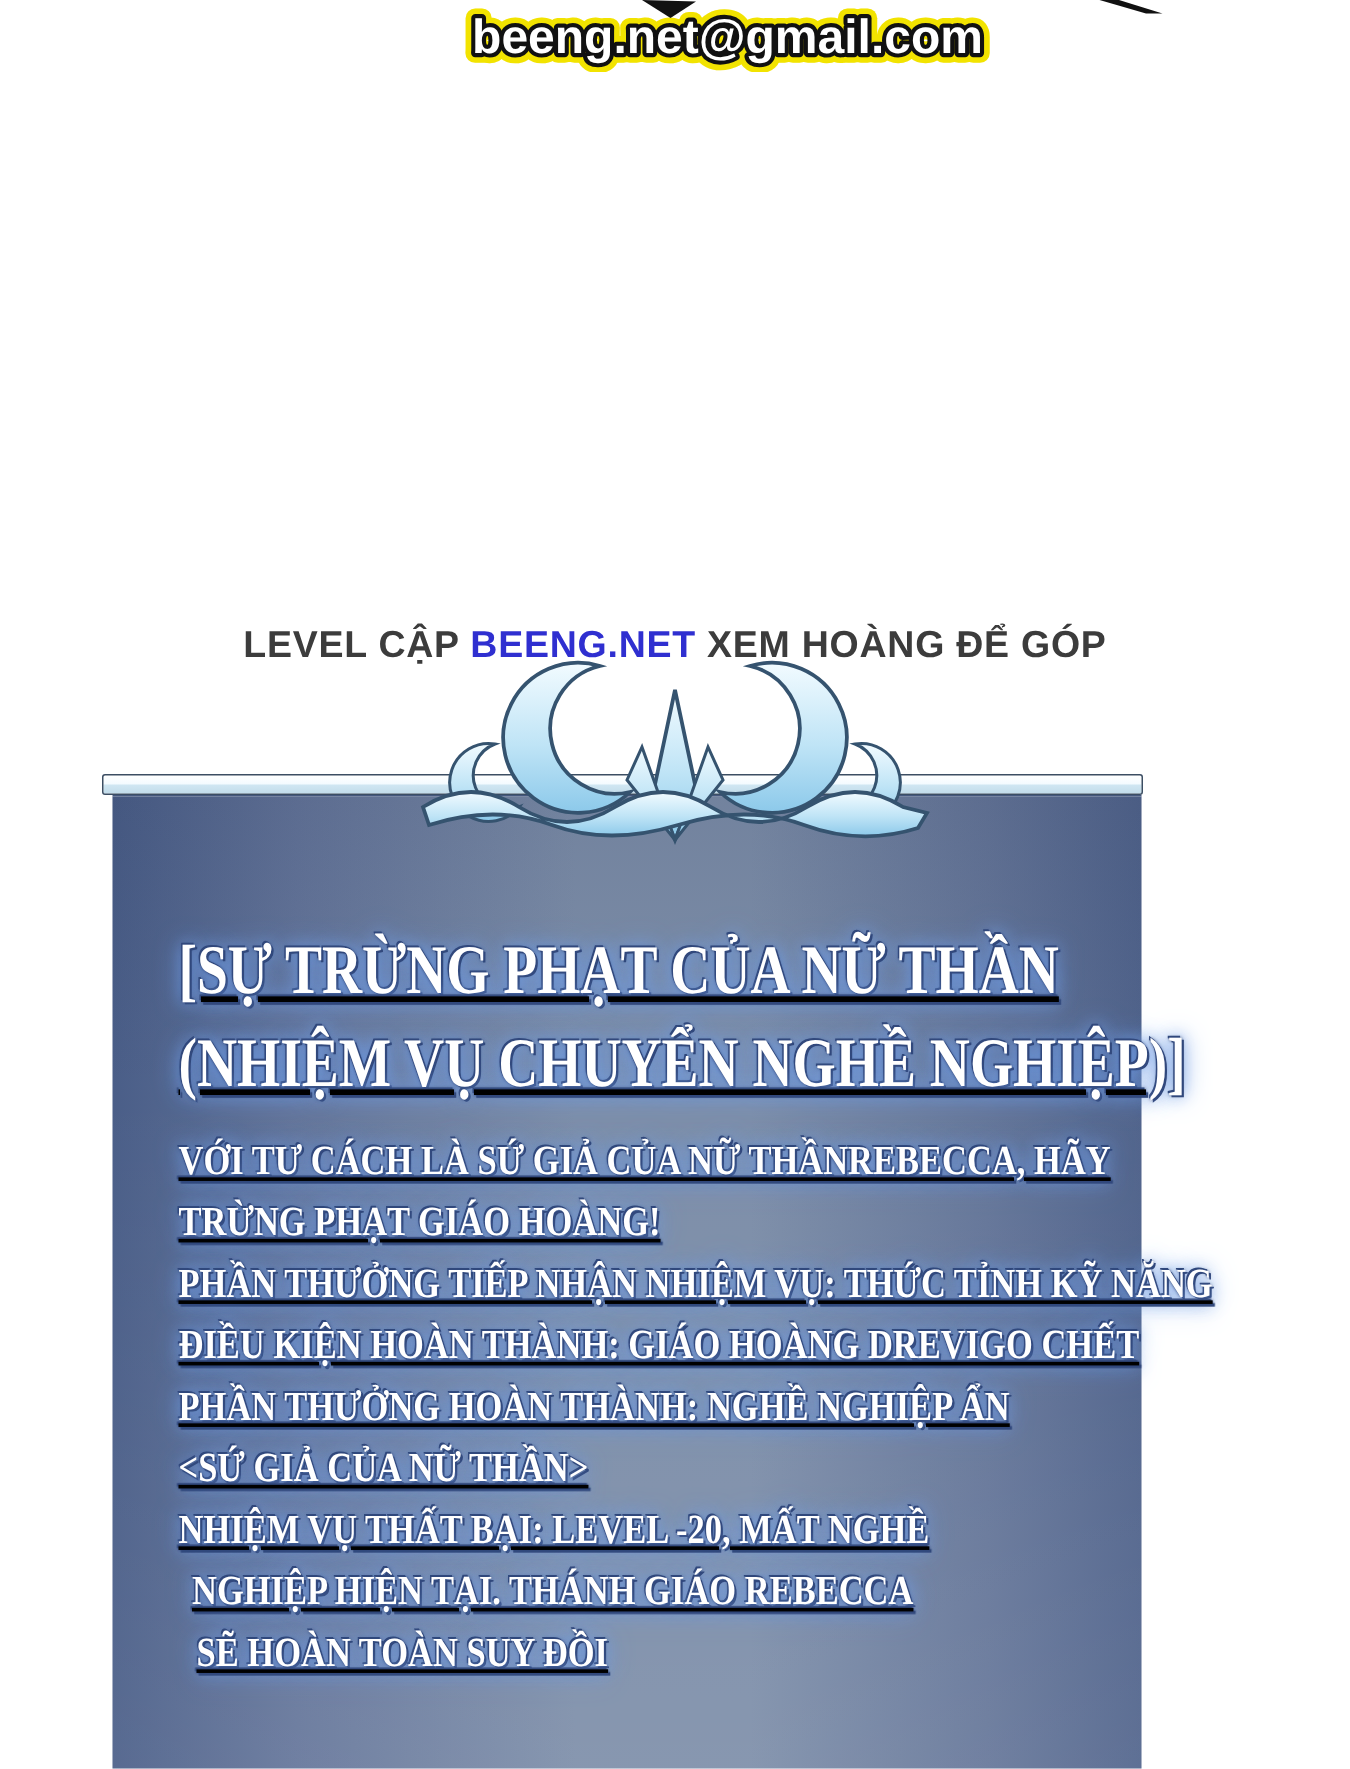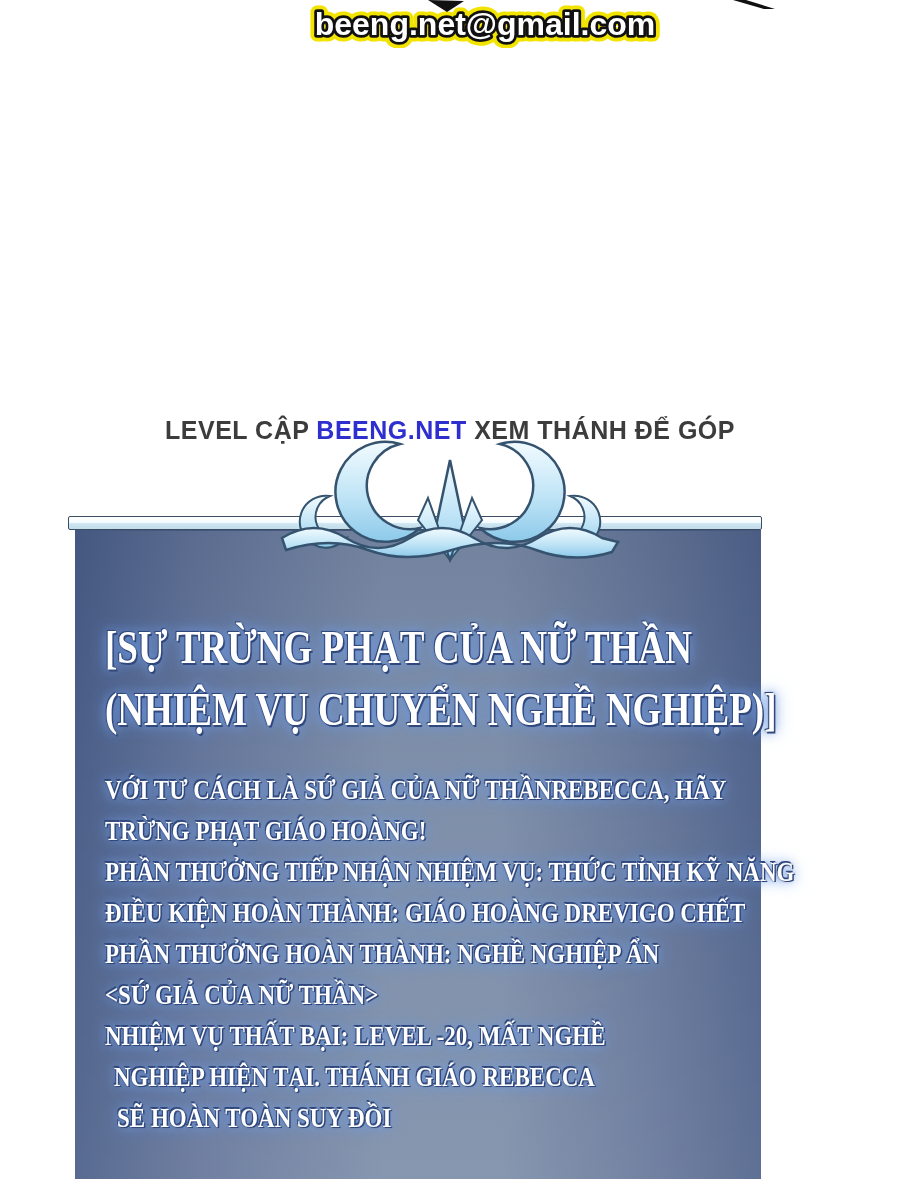--- a/index.html
+++ b/index.html
@@ -38,38 +38,38 @@
     border:1px solid #3c4e63; border-radius:2px;
     box-sizing:border-box;
   }
   .quest-panel {
     position:absolute; left:75px; top:530px; width:686px; height:649px; z-index:1;
     background:
       linear-gradient(180deg, rgba(20,30,60,0.10) 0%, rgba(255,255,255,0.00) 30%, rgba(255,255,255,0.08) 100%),
       linear-gradient(90deg, #4a5e88 0%, #64759a 18%, #7d8ea9 45%, #7d8ea9 62%, #657699 85%, #51648c 100%);
     border-top:1px solid #45587e;
   }
-  .q-text-wrap { position:absolute; left:30px; top:86px; width:650px; }
+  .q-text-wrap { position:absolute; left:44px; top:86px; width:650px;text-decoration:underline; }
   .q-title-line {
     height:62px; line-height:62px; font-size:37px; white-space:nowrap;
     transform:scaleY(1.25); transform-origin:left center;
   }
   .q-line {
     height:41px; line-height:41px; font-size:23px; white-space:nowrap;
     transform:scaleY(1.2); transform-origin:left center;
   }
   .q-title-line, .q-line {
     font-family:"Liberation Serif","DejaVu Serif",serif;
     font-weight:bold; color:#ffffff;
     text-shadow:
       1.5px 1.5px 0 #31487c, -1px -1px 0 #31487c,
       0 0 2px #24386b,
       0 0 9px #6e9ae2, 0 0 16px #6e9ae2;
   }
-  .q-body { margin-top:28px; }
+  .q-body { margin-top:12px; }
   .indent-1 { padding-left:9px; }
   .indent-2 { padding-left:12px; }
 </style>
 </head>
 <body>
 
 <div class="page">
 
   <svg class="top-art-fragments" viewBox="0 0 900 20" aria-hidden="true">
     <path d="M428,0 L464,1 L447,12 Z" fill="#111111"></path>
@@ -77,21 +77,21 @@
   </svg>
 
   <svg class="email-banner" viewBox="0 0 420 50">
     <text x="210" y="37" text-anchor="middle" fill="none" stroke="#f2e300" stroke-width="13" stroke-linejoin="round">beeng.net@gmail.com</text>
     <text x="210" y="37" text-anchor="middle" fill="none" stroke="#111111" stroke-width="5.5" stroke-linejoin="round">beeng.net@gmail.com</text>
     <text x="210" y="37" text-anchor="middle" fill="#ffffff">beeng.net@gmail.com</text>
   </svg>
 
   <div class="credit-block">
     <div>
-      <span>LEVEL CẬP </span><span class="credit-link">BEENG.NET</span><span> XEM THÁNH ĐỂ GÓP</span>
+      <span>LEVEL CẬP </span><span class="credit-link">BEENG.NET</span><span> XEM HOÀNG ĐỂ GÓP</span>
     </div>
   </div>
 
   <div class="panel-topbar"></div>
 
   <svg class="ornament" viewBox="0 0 364 128" aria-hidden="true">
     <defs>
       <linearGradient id="gsplash" x1="0" y1="0" x2="0" y2="1">
         <stop offset="0" stop-color="#f2fbff"></stop>
         <stop offset="0.55" stop-color="#bfe4f6"></stop>

